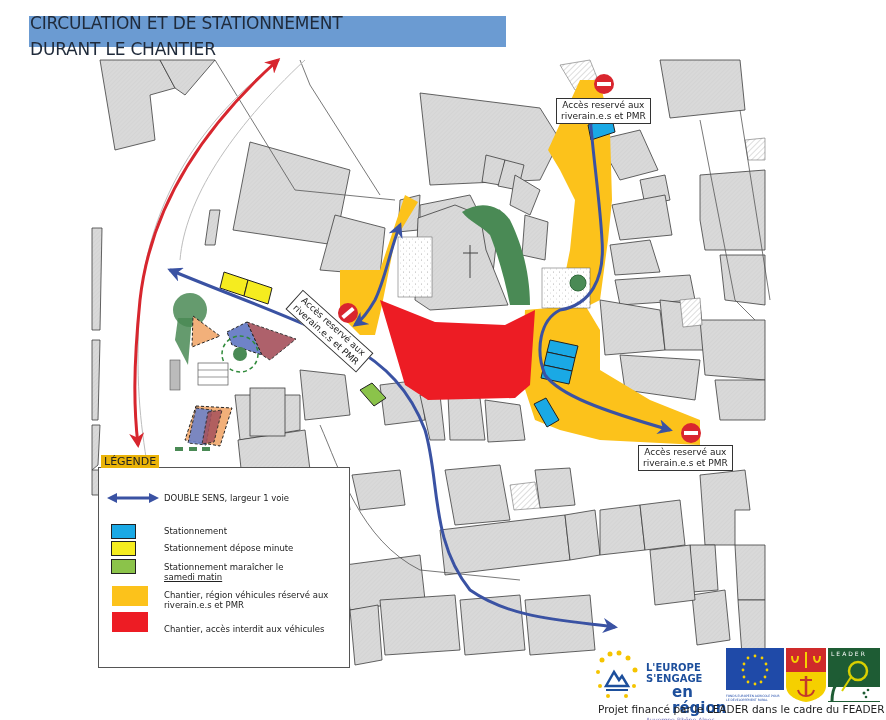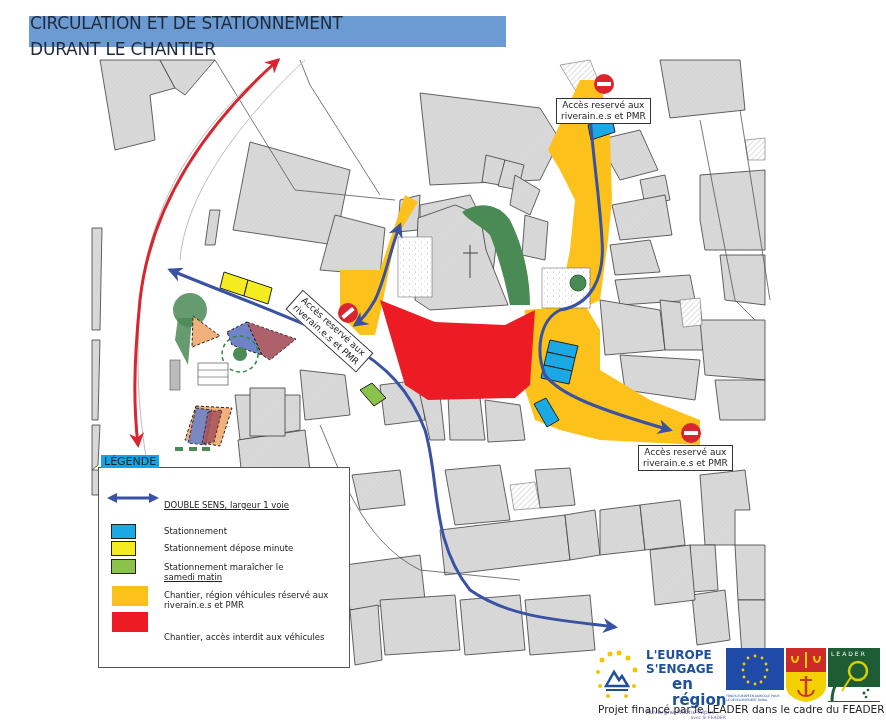--- a/index.html
+++ b/index.html
@@ -3,21 +3,21 @@
 <meta charset="utf-8">
 <style>
   html,body{margin:0;padding:0;background:#ffffff;}
   body{width:886px;height:720px;position:relative;overflow:hidden;font-family:"DejaVu Sans","Liberation Sans",sans-serif;}
   .title-bar{position:absolute;left:29px;top:16px;width:477px;height:31px;background:#6b9bd2;}
   .title-line{position:absolute;left:30px;font-size:17px;color:#1f2a3a;line-height:15px;white-space:nowrap;letter-spacing:-0.2px;}
   .title-line.l1{top:16px;}
   .title-line.l2{top:42px;}
   svg.map{position:absolute;left:0;top:0;}
   .label-box{position:absolute;background:#ffffff;border:1px solid #333;font-size:9px;color:#222;text-align:center;line-height:11px;padding:1px 4px;white-space:nowrap;}
-  .legend-title{position:absolute;left:101px;top:455px;font-size:11px;color:#222;background:#0ea5e9;padding:0 3px;}
+  .legend-title{position:absolute;left:101px;top:455px;font-size:11px;color:#222;background:#eab308;padding:0 3px;}
   .legend-box{position:absolute;left:98px;top:467px;width:250px;height:199px;border:1px solid #555;background:#fff;}
   .legend-item{position:absolute;left:0;width:250px;height:20px;}
   .legend-label{position:absolute;left:65px;font-size:8.5px;color:#222;line-height:10px;white-space:nowrap;}
   .legend-swatch{position:absolute;}
   .logos{position:absolute;left:592px;top:648px;width:290px;height:56px;}
   .logo{position:absolute;top:0;height:54px;}
   .footer-text{position:absolute;left:598px;top:703px;font-size:10.5px;color:#222;white-space:nowrap;text-align:right;}
 </style>
 </head>
 <body>
@@ -227,21 +227,21 @@
   <div>riverain.e.s et PMR</div>
 </div>
 
 <div class="legend-box">
   <div class="legend-item" style="top:22px;">
     <svg class="legend-swatch" style="left:8px;top:2px;" width="52" height="12">
       <line x1="6" y1="6" x2="46" y2="6" stroke="#3a52a3" stroke-width="3"></line>
       <polygon points="0,6 10,1 10,11" fill="#3a52a3"></polygon>
       <polygon points="52,6 42,1 42,11" fill="#3a52a3"></polygon>
     </svg>
-    <span class="legend-label" style="top:10px;text-decoration:underline;">DOUBLE SENS, largeur 1 voie</span>
+    <span class="legend-label" style="top:3px;">DOUBLE SENS, largeur 1 voie</span>
   </div>
   <div class="legend-item" style="top:56px;">
     <div class="legend-swatch" style="left:12px;top:0;width:23px;height:13px;background:#1aa9e5;border:1px solid #222;"></div>
     <span class="legend-label" style="top:2px;">Stationnement</span>
   </div>
   <div class="legend-item" style="top:73px;">
     <div class="legend-swatch" style="left:12px;top:0;width:23px;height:13px;background:#f5ec1f;border:1px solid #222;"></div>
     <span class="legend-label" style="top:2px;">Stationnement dépose minute</span>
   </div>
   <div class="legend-item" style="top:91px;">
@@ -249,21 +249,21 @@
     <span class="legend-label" style="top:3px;">Stationnement maraîcher le</span>
     <span class="legend-label" style="top:13px;text-decoration:underline;">samedi matin</span>
   </div>
   <div class="legend-item" style="top:118px;">
     <div class="legend-swatch" style="left:13px;top:0;width:36px;height:20px;background:#fcc21b;"></div>
     <span class="legend-label" style="top:4px;">Chantier, région véhicules réservé aux</span>
     <span class="legend-label" style="top:14px;">riverain.e.s et PMR</span>
   </div>
   <div class="legend-item" style="top:144px;">
     <div class="legend-swatch" style="left:13px;top:0;width:36px;height:20px;background:#ed1c24;"></div>
-    <span class="legend-label" style="top:20px;text-align:center;">Chantier, accès interdit aux véhicules</span>
+    <span class="legend-label" style="top:12px;text-align:center;">Chantier, accès interdit aux véhicules</span>
   </div>
 </div>
 <div class="legend-title">LÉGENDE</div>
 
 <div class="logos">
   <svg class="logo" style="left:0;width:50px;" viewBox="0 0 50 54">
     <g fill="#f5c400">
       <circle cx="10" cy="12" r="2.5"></circle>
         <circle cx="18" cy="6" r="2.5"></circle>
         <circle cx="27" cy="5" r="2.5"></circle>
@@ -272,21 +272,21 @@
         <circle cx="43" cy="22" r="2.5"></circle>
       <circle cx="8" cy="38" r="2"></circle>
         <circle cx="42" cy="38" r="2"></circle>
         <circle cx="16" cy="48" r="2"></circle>
         <circle cx="34" cy="48" r="2"></circle>
     </g>
     <path d="M14,38 L22,24 L27,32 L30,28 L36,38 Z" fill="none" stroke="#1d4f9c" stroke-width="2.5"></path>
     <line x1="14" y1="42" x2="36" y2="42" stroke="#1d4f9c" stroke-width="2"></line>
   </svg>
   <div class="logo" style="left:54px;width:80px;font-family:'DejaVu Sans',sans-serif;">
-    <div style="font-size:12px;color:#1d4f9c;font-weight:bold;margin-top:0;">L'EUROPE S'ENGAGE</div>
+    <div style="font-size:10px;color:#1d4f9c;font-weight:bold;margin-top:14px;">L'EUROPE S'ENGAGE</div>
     <div style="font-size:15px;color:#1d4f9c;font-weight:bold;line-height:16px;margin-left:26px;">en région</div>
     <div style="font-size:6px;color:#6a6ab5;">Auvergne-Rhône-Alpes</div>
     <div style="font-size:4.5px;color:#6a6ab5;text-align:right;">avec le FEADER</div>
   </div>
   <div class="logo" style="left:134px;width:58px;">
     <svg width="58" height="42" viewBox="0 0 58 42">
       <rect width="58" height="42" fill="#1f4aa8"></rect>
       <g fill="#f5d000">
         <circle cx="29" cy="8" r="1.4"></circle>
           <circle cx="36" cy="10" r="1.4"></circle>

